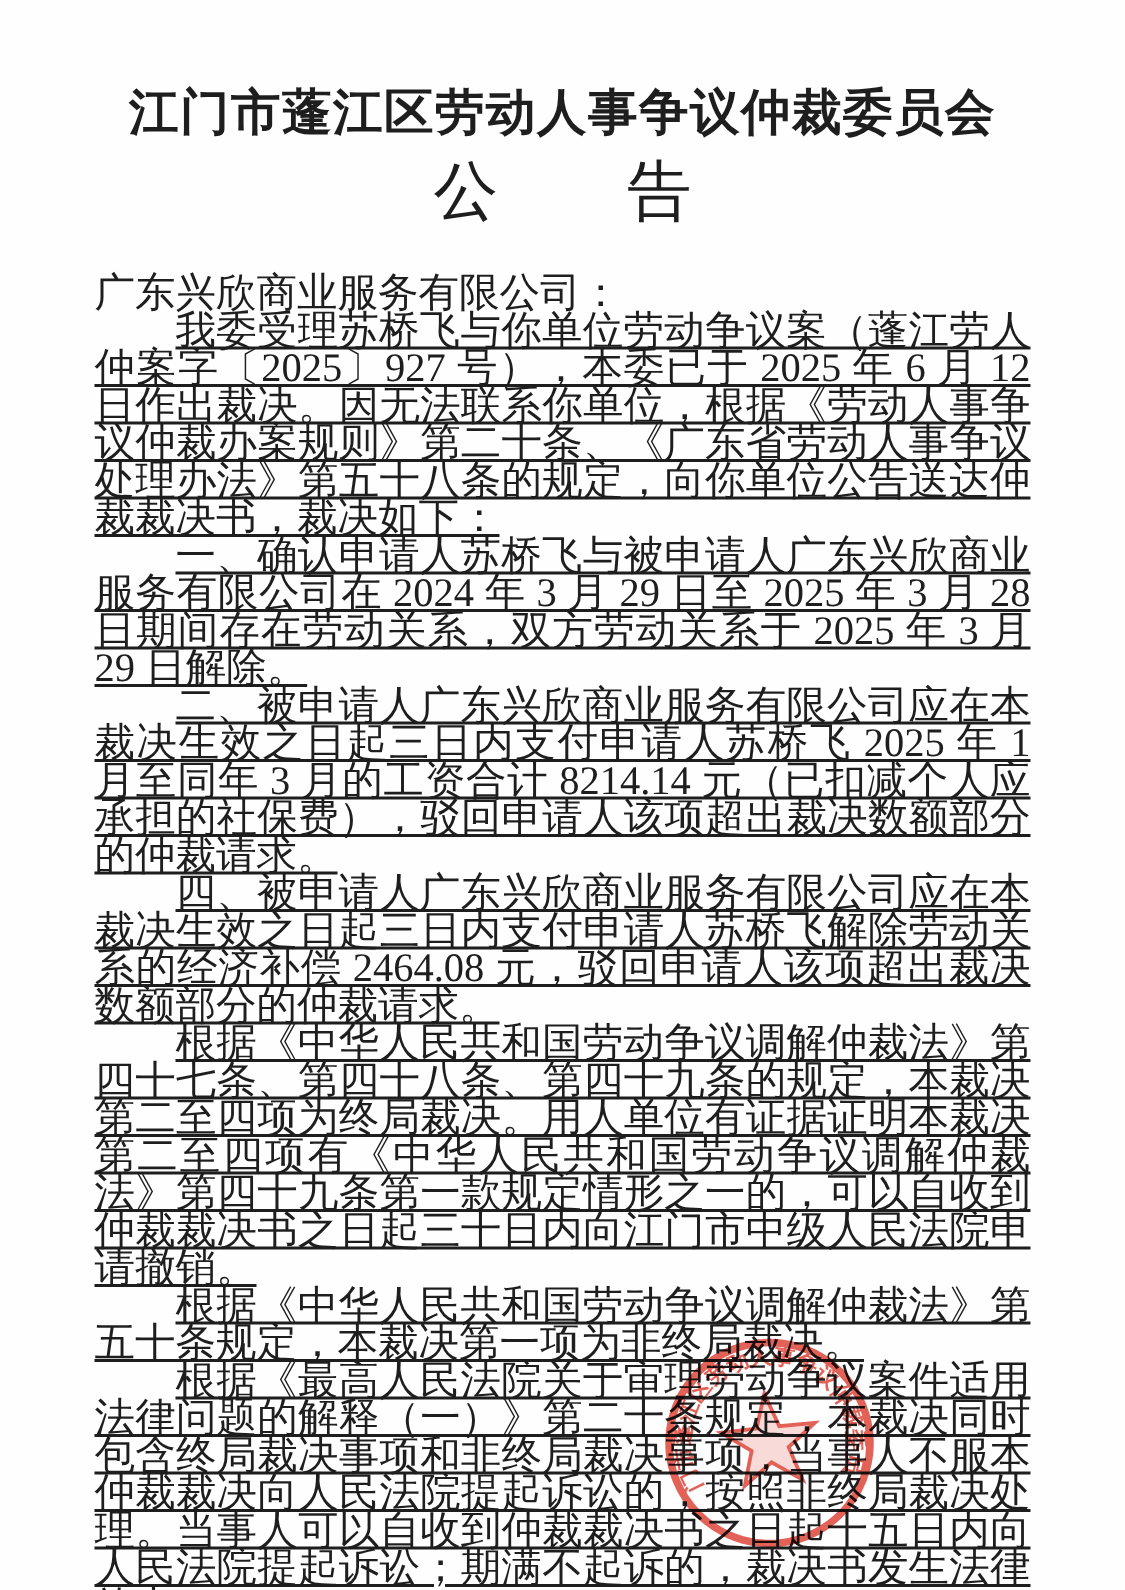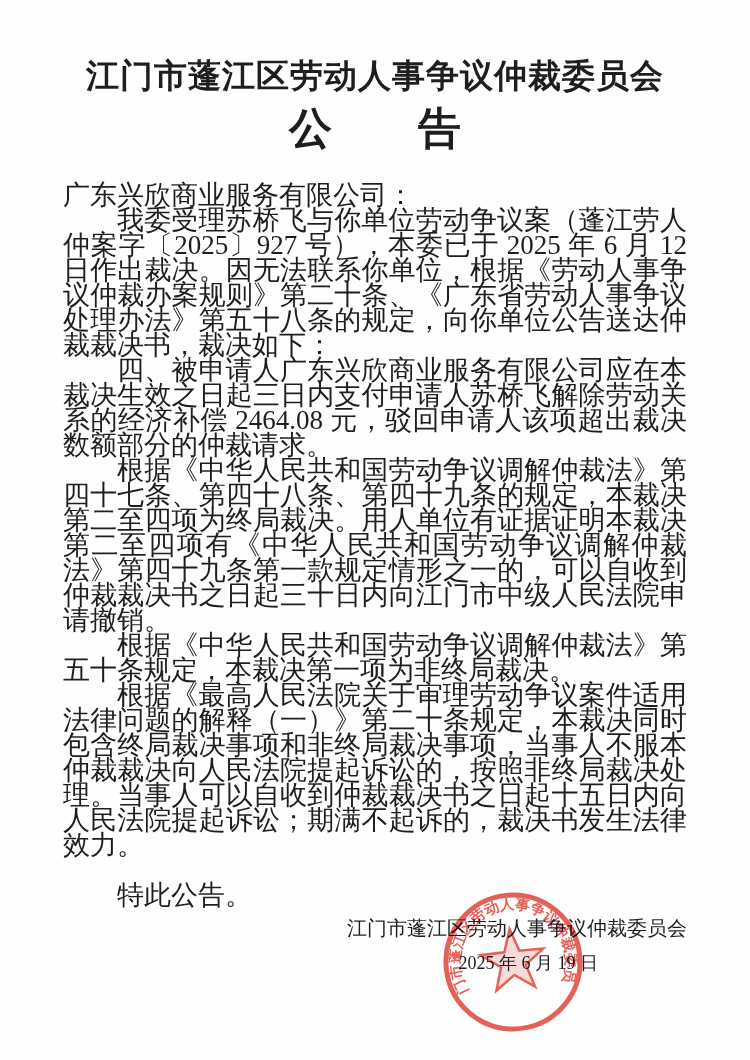--- a/index.html
+++ b/index.html
@@ -19,31 +19,31 @@
     font-size: 33px;
     line-height: 40px;
     font-weight: bold;
     letter-spacing: 1px;
   }
   .notice-title {
     margin: 8px 0 0 0;
     text-align: center;
     font-size: 43px;
     line-height: 50px;
-    font-weight: bold;
+    font-weight: normal;
   }
   .doc-body {
     padding: 29px 63px 0 63px;
     font-size: 27px;
     line-height: 25px;
     text-align: justify;
     word-break: break-all;
   }
   .doc-body p { margin: 0; }
-  .para { text-indent: 2em; }
+  .para { text-indent: 2em; text-decoration: underline; }
   .closing { text-indent: 2em; margin-top: 25px !important; font-family: Liberation Serif, serif; }
   .sig-name {
     margin-top: 8px;
     padding-right: 63px;
     text-align: right;
     font-size: 20px;
     line-height: 25px;
   }
   .sig-date {
     margin-top: 10px;
@@ -73,20 +73,22 @@
 
 <div class="page">
 
   <h1 class="committee-title">江门市蓬江区劳动人事争议仲裁委员会</h1>
 
   <h2 class="notice-title">公　　告</h2>
 
   <div class="doc-body">
     <p class="salutation">广东兴欣商业服务有限公司：</p>
     <p class="para">我委受理苏桥飞与你单位劳动争议案（蓬江劳人仲案字〔2025〕927 号），本委已于 2025 年 6 月 12 日作出裁决。因无法联系你单位，根据《劳动人事争议仲裁办案规则》第二十条、《广东省劳动人事争议处理办法》第五十八条的规定，向你单位公告送达仲裁裁决书，裁决如下：</p>
+    <p class="para">一、确认申请人苏桥飞与被申请人广东兴欣商业服务有限公司在 2024 年 3 月 29 日至 2025 年 3 月 28 日期间存在劳动关系，双方劳动关系于 2025 年 3 月 29 日解除。</p>
+    <p class="para">二、被申请人广东兴欣商业服务有限公司应在本裁决生效之日起三日内支付申请人苏桥飞 2025 年 1 月至同年 3 月的工资合计 8214.14 元（已扣减个人应承担的社保费），驳回申请人该项超出裁决数额部分的仲裁请求。</p>
     <p class="para">四、被申请人广东兴欣商业服务有限公司应在本裁决生效之日起三日内支付申请人苏桥飞解除劳动关系的经济补偿 2464.08 元，驳回申请人该项超出裁决数额部分的仲裁请求。</p>
     <p class="para">根据《中华人民共和国劳动争议调解仲裁法》第四十七条、第四十八条、第四十九条的规定，本裁决第二至四项为终局裁决。用人单位有证据证明本裁决第二至四项有《中华人民共和国劳动争议调解仲裁法》第四十九条第一款规定情形之一的，可以自收到仲裁裁决书之日起三十日内向江门市中级人民法院申请撤销。</p>
     <p class="para">根据《中华人民共和国劳动争议调解仲裁法》第五十条规定，本裁决第一项为非终局裁决。</p>
     <p class="para">根据《最高人民法院关于审理劳动争议案件适用法律问题的解释（一）》第二十条规定，本裁决同时包含终局裁决事项和非终局裁决事项，当事人不服本仲裁裁决向人民法院提起诉讼的，按照非终局裁决处理。当事人可以自收到仲裁裁决书之日起十五日内向人民法院提起诉讼；期满不起诉的，裁决书发生法律效力。</p>
     <p class="closing">特此公告。</p>
   </div>
 
   <div class="sig-name">江门市蓬江区劳动人事争议仲裁委员会</div>
 
   <div class="sig-date">2025 年 6 月 19 日</div>

